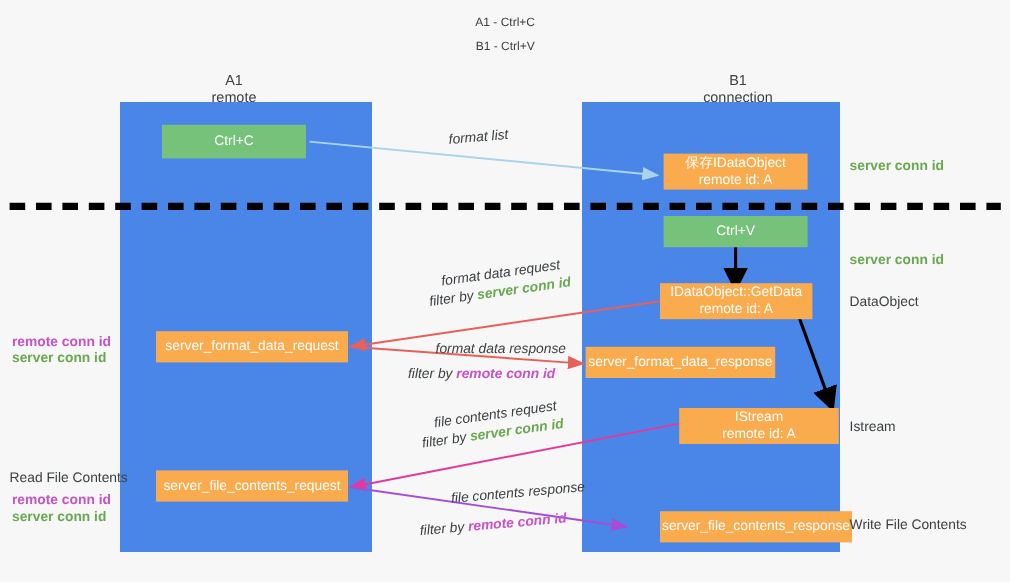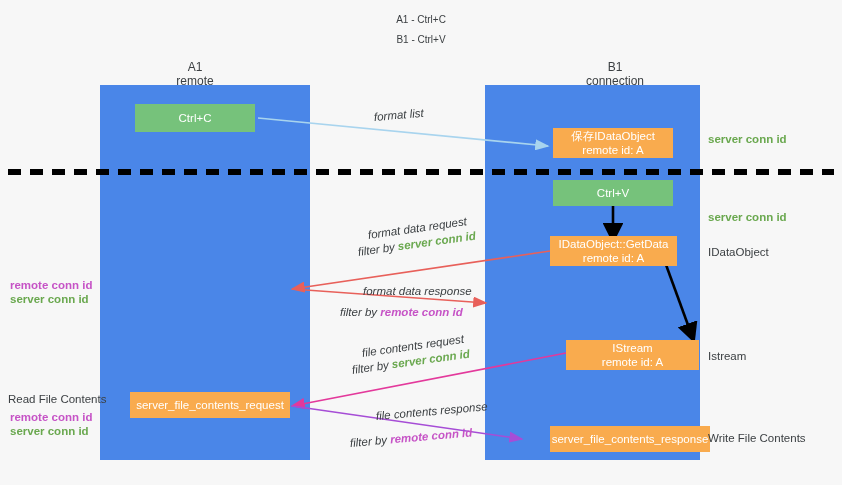--- a/index.html
+++ b/index.html
@@ -85,39 +85,45 @@
 
     <line x1="566" y1="353" x2="292" y2="406" stroke="#e3399b" stroke-width="1.6" marker-end="url(#ahMag)"></line>
 
     <line x1="292" y1="406" x2="522" y2="439" stroke="#a64dd6" stroke-width="1.6" marker-end="url(#ahPur)"></line>
   </svg>
 
   <div class="box green" style="left:135px;top:104px;width:120px;height:28px;">
     <div>Ctrl+C</div>
   </div>
 
+  <div class="box orange" style="left:130px;top:276px;width:160px;height:26px;">
+    <div>server_format_data_request</div>
+  </div>
 
   <div class="box orange" style="left:130px;top:392px;width:160px;height:26px;">
     <div>server_file_contents_request</div>
   </div>
 
   <div class="box orange" style="left:553px;top:128px;width:120px;height:30px;">
     <div>保存IDataObject</div>
     <div class="l2">remote id: A</div>
   </div>
 
   <div class="box green" style="left:553px;top:180px;width:120px;height:26px;">
     <div>Ctrl+V</div>
   </div>
 
   <div class="box orange" style="left:550px;top:236px;width:127px;height:30px;">
     <div>IDataObject::GetData</div>
     <div class="l2">remote id: A</div>
   </div>
 
+  <div class="box orange" style="left:488px;top:289px;width:158px;height:26px;">
+    <div>server_format_data_response</div>
+  </div>
 
   <div class="box orange" style="left:566px;top:340px;width:133px;height:30px;">
     <div>IStream</div>
     <div class="l2">remote id: A</div>
   </div>
 
   <div class="box orange" style="left:524px;top:426px;width:160px;height:26px;margin-left:26px;">
     <div>server_file_contents_response</div>
   </div>
 
@@ -138,21 +144,21 @@
     <span>filter by </span><span class="hi-green">server conn id</span>
   </div>
 
   <div class="ann" style="left:376px;top:409px;transform:rotate(-5deg);transform-origin:left center;">file contents response</div>
   <div class="ann" style="left:350px;top:436px;transform:rotate(-5deg);transform-origin:left center;">
     <span>filter by </span><span class="hi-purple">remote conn id</span>
   </div>
 
   <div class="sidelabel green-t" style="left:708px;top:132px;">server conn id</div>
   <div class="sidelabel green-t" style="left:708px;top:210px;">server conn id</div>
-  <div class="sidelabel dark-t" style="left:708px;top:245px;">IDataObject</div>
+  <div class="sidelabel dark-t" style="left:708px;top:245px;">DataObject</div>
   <div class="sidelabel dark-t" style="left:708px;top:349px;">Istream</div>
   <div class="sidelabel dark-t" style="left:708px;top:431px;">Write File Contents</div>
 
   <div class="sidelabel purple-t" style="left:10px;top:278px;">remote conn id</div>
   <div class="sidelabel green-t" style="left:10px;top:292px;">server conn id</div>
 
   <div class="sidelabel dark-t" style="left:8px;top:392px;">Read File Contents</div>
   <div class="sidelabel purple-t" style="left:10px;top:410px;">remote conn id</div>
   <div class="sidelabel green-t" style="left:10px;top:424px;">server conn id</div>
 

